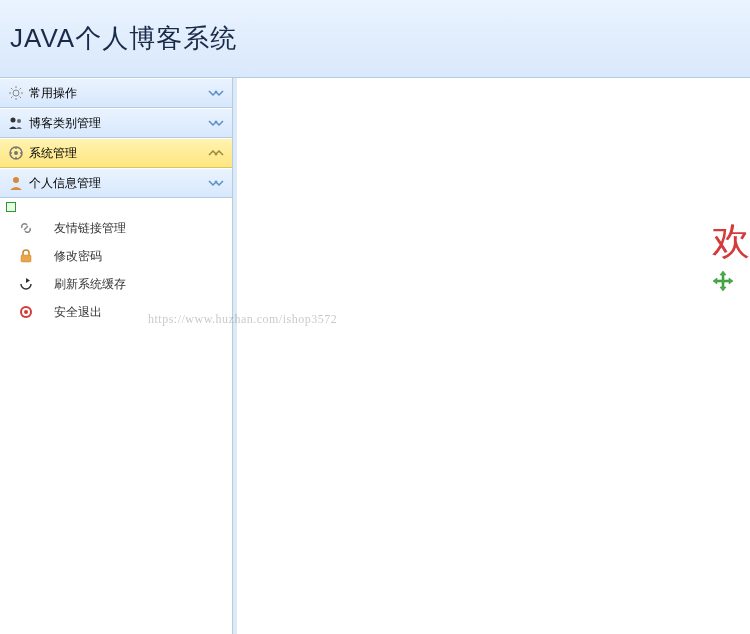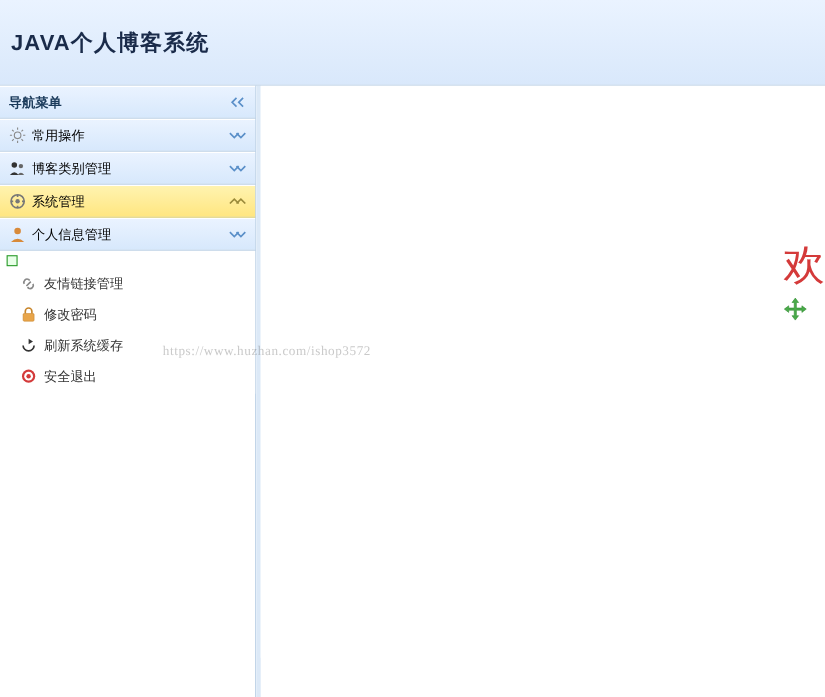--- a/index.html
+++ b/index.html
@@ -14,22 +14,22 @@
 }
 .header {
   height: 78px;
   background: linear-gradient(to bottom, #eaf3ff 0%, #d9e8fb 100%);
   border-bottom: 1px solid #b3cbe3;
   display: flex;
   align-items: center;
   padding-left: 10px;
 }
 .header-title {
-  font-size: 20px;
-  font-weight: bold;
+  font-size: 26px;
+  font-weight: normal;
   color: #1a2b4a;
   letter-spacing: 1px;
 }
 .main {
   display: flex;
   height: 556px;
 }
 .sidebar {
   width: 233px;
   border-right: 1px solid #b3cbe3;
@@ -89,21 +89,21 @@
   width: 10px;
   height: 10px;
   border: 1px solid #2a9a2a;
   margin: 2px 0 2px 6px;
   background: #e8ffe8;
 }
 .submenu-item {
   height: 28px;
   display: flex;
   align-items: center;
-  gap: 6px;
+  gap: 20px;
   padding-left: 18px;
   cursor: pointer;
   color: #333;
 }
 .content {
   flex: 1;
   background: #fff;
   position: relative;
   border-left: 4px solid #dce9f7;
 }
@@ -167,33 +167,20 @@
 </head>
 <body>
 
 <div class="header">
   <div class="header-title">JAVA个人博客系统</div>
 </div>
 
 <div class="main">
   <div class="sidebar">
 
-    <div class="panel-header nav-title">
-      <span class="left">
-          <span>导航菜单</span>
-        </span>
-      <span class="chevrons left-arrow double-chev">
-        <svg class="chev-svg" viewBox="0 0 10 10">
-            <path d="M1 3 L5 7 L9 3" stroke="#5a8fc8" stroke-width="1.5" fill="none"></path>
-          </svg>
-        <svg class="chev-svg" viewBox="0 0 10 10">
-            <path d="M1 3 L5 7 L9 3" stroke="#5a8fc8" stroke-width="1.5" fill="none"></path>
-          </svg>
-      </span>
-    </div>
 
     <div class="panel-header">
       <span class="left">
         <span class="icon">
           <svg width="16" height="16" viewBox="0 0 16 16">
               <circle cx="8" cy="8" r="3" fill="none" stroke="#888" stroke-width="1"></circle>
               <path d="M8 1v2M8 13v2M1 8h2M13 8h2M3 3l1.5 1.5M11.5 11.5L13 13M3 13l1.5-1.5M11.5 4.5L13 3" stroke="#888" stroke-width="1"></path>
             </svg>
         </span>
         <span>常用操作</span>

